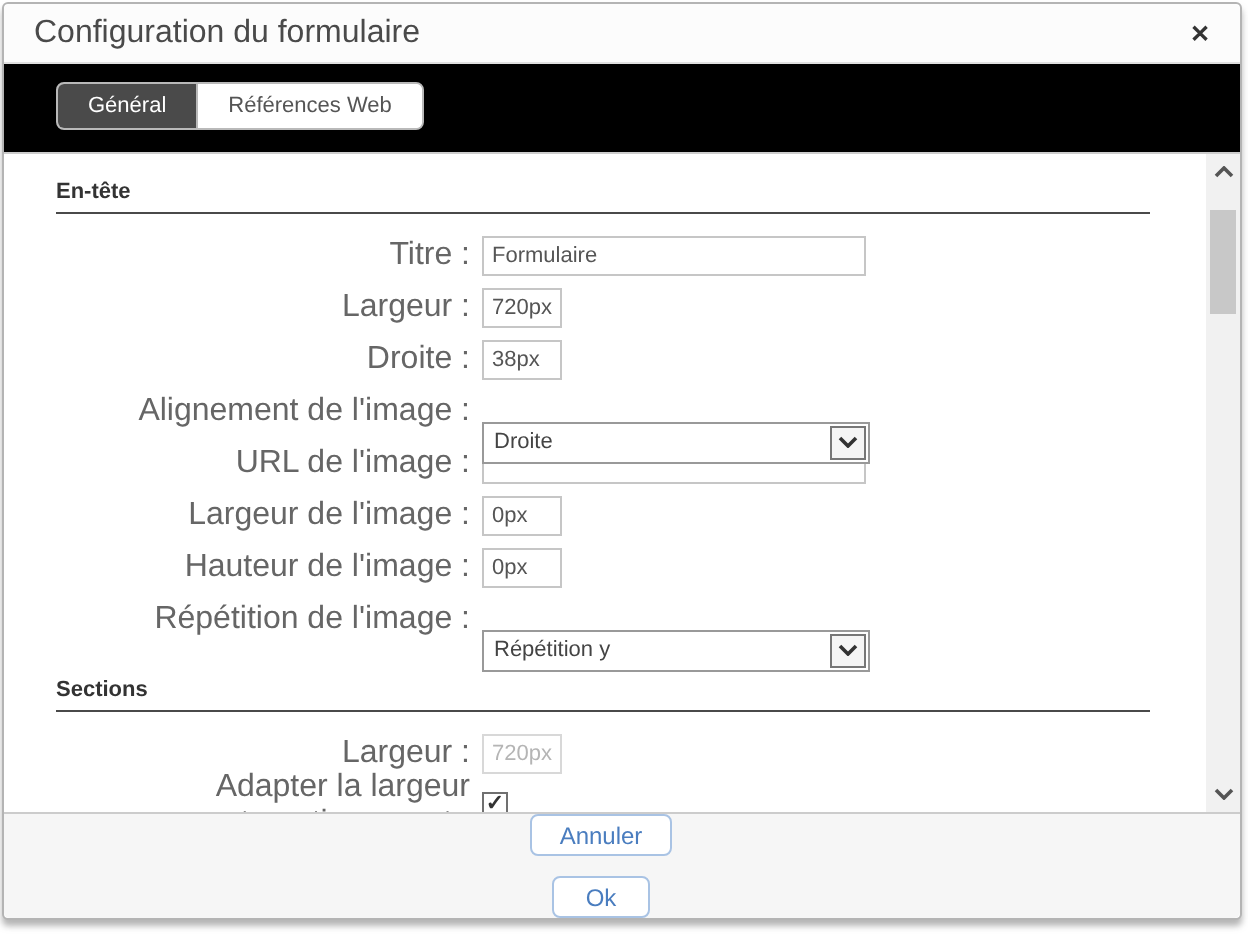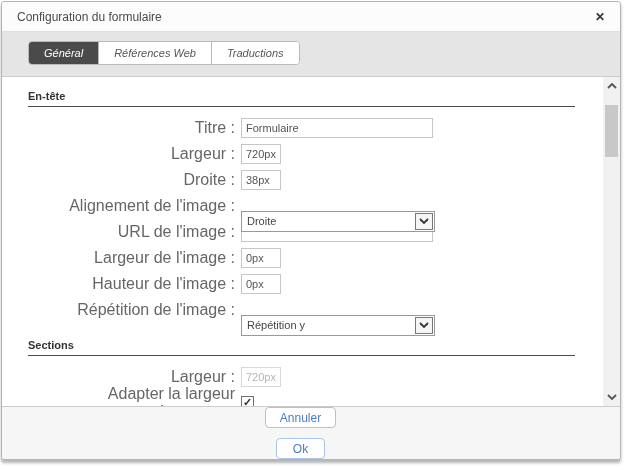--- a/index.html
+++ b/index.html
@@ -21,27 +21,27 @@
   }
   
   .titlebar {
     height: 30px;
     background: #fcfcfc;
     border-bottom: 1px solid #e0e0e0;
     display: flex; align-items: center;
     padding: 0 15px;
     border-radius: 3px 3px 0 0;
   }
-  .titlebar .title { flex: 1; font-size: 12px; color: #4a4a4a; }
+  .titlebar .title { flex: 1; font-size: 16px; color: #4a4a4a; }
   .close-btn {
     font-size: 12px; font-weight: bold; color: #333;
     cursor: pointer; line-height: 1;
   }
   
-  .tabstrip { padding: 9px 0 0 26px; height: 44px; background: #e5e5e5; font-style: italic; }
+  .tabstrip { padding: 9px 0 0 26px; height: 44px; background: #000000; }
   .tabs {
     display: inline-flex;
     border: 1px solid #b9b9b9;
     border-radius: 4px;
     overflow: hidden;
     height: 24px;
     background: #fff;
   }
   .tab {
     display: flex; align-items: center;
@@ -158,21 +158,20 @@
 
   <div class="titlebar">
     <span class="title">Configuration du formulaire</span>
     <span class="close-btn">✕</span>
   </div>
 
   <div class="tabstrip">
     <div class="tabs">
       <div class="tab active">Général</div>
       <div class="tab">Références Web</div>
-      <div class="tab">Traductions</div>
     </div>
   </div>
 
   <div class="content">
     <div class="scrollable">
 
       <div class="section-heading">En-tête</div>
       <hr class="section-rule">
 
       <div class="row">

